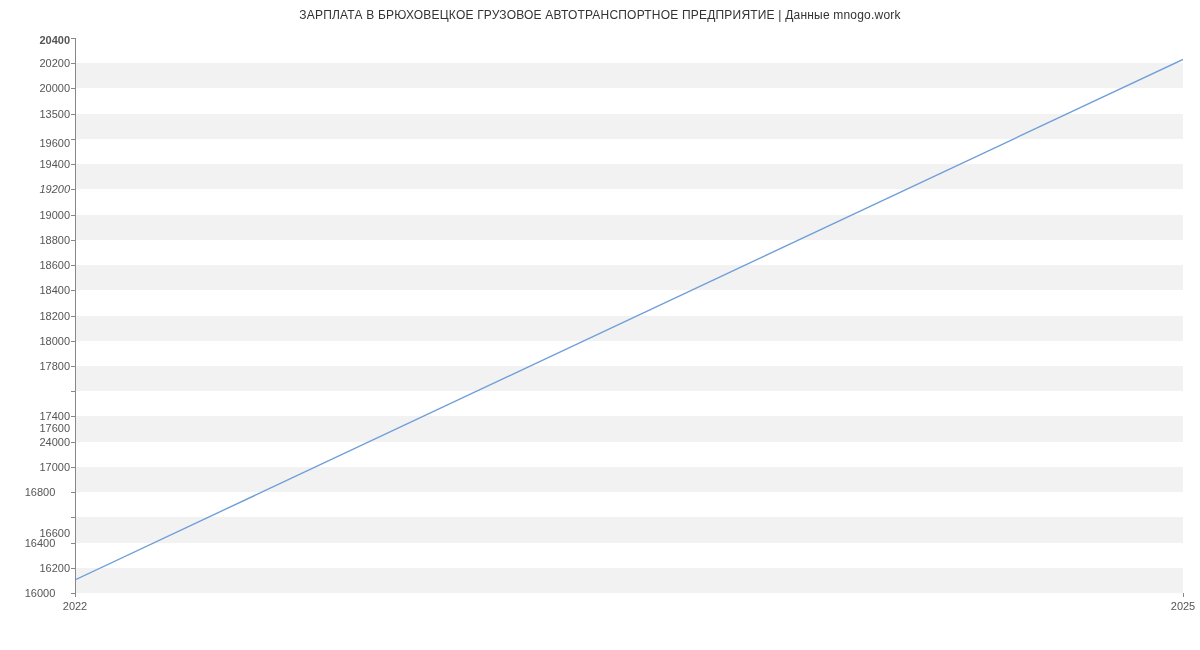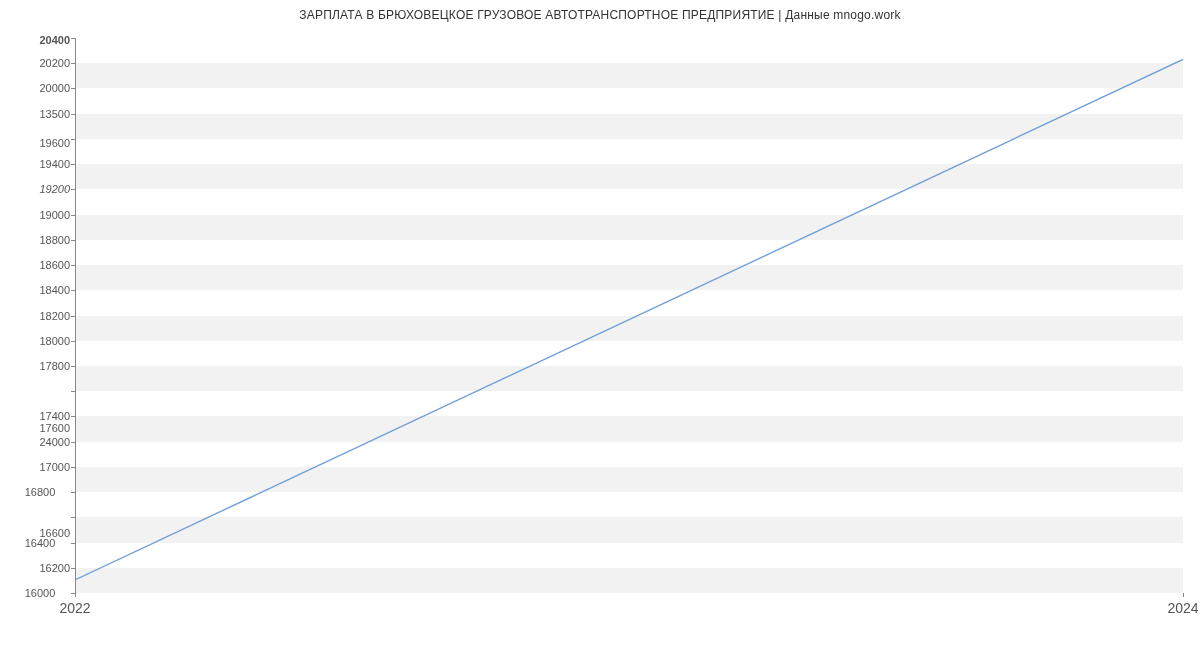--- a/index.html
+++ b/index.html
@@ -52,21 +52,21 @@
     .y-tick-mark {
       position: absolute;
       left: 71px;
       width: 4px;
       height: 1px;
       background: #888888;
     }
     .x-tick-label {
       position: absolute;
       top: 600px;
-      font-size: 14px;
+      font-size: 11px;
       color: #555555;
       transform: translateX(-50%);
     }
     .x-tick-mark {
       position: absolute;
       top: 593px;
       width: 1px;
       height: 4px;
       background: #888888;
     }
@@ -141,15 +141,15 @@
     <div class="y-tick-label" style="top: 113.682px;">13500</div>
     <div class="y-tick-mark" style="top: 113.682px;"></div>
     <div class="y-tick-label" style="top: 88.4545px;">20000</div>
     <div class="y-tick-mark" style="top: 88.4545px;"></div>
     <div class="y-tick-label" style="top: 63.2273px;">20200</div>
     <div class="y-tick-mark" style="top: 63.2273px;"></div>
     <div class="y-tick-label" style="top: 40px; font-weight: bold;">20400</div>
     <div class="y-tick-mark" style="top: 38px;"></div>
     <div class="x-tick-label" style="left: 75px;">2022</div>
     <div class="x-tick-mark" style="left: 75px;"></div>
-    <div class="x-tick-label" style="left: 1183px;">2024</div>
+    <div class="x-tick-label" style="left: 1183px;">2025</div>
     <div class="x-tick-mark" style="left: 1183px;"></div>
   </div>
 
 </body></html>

